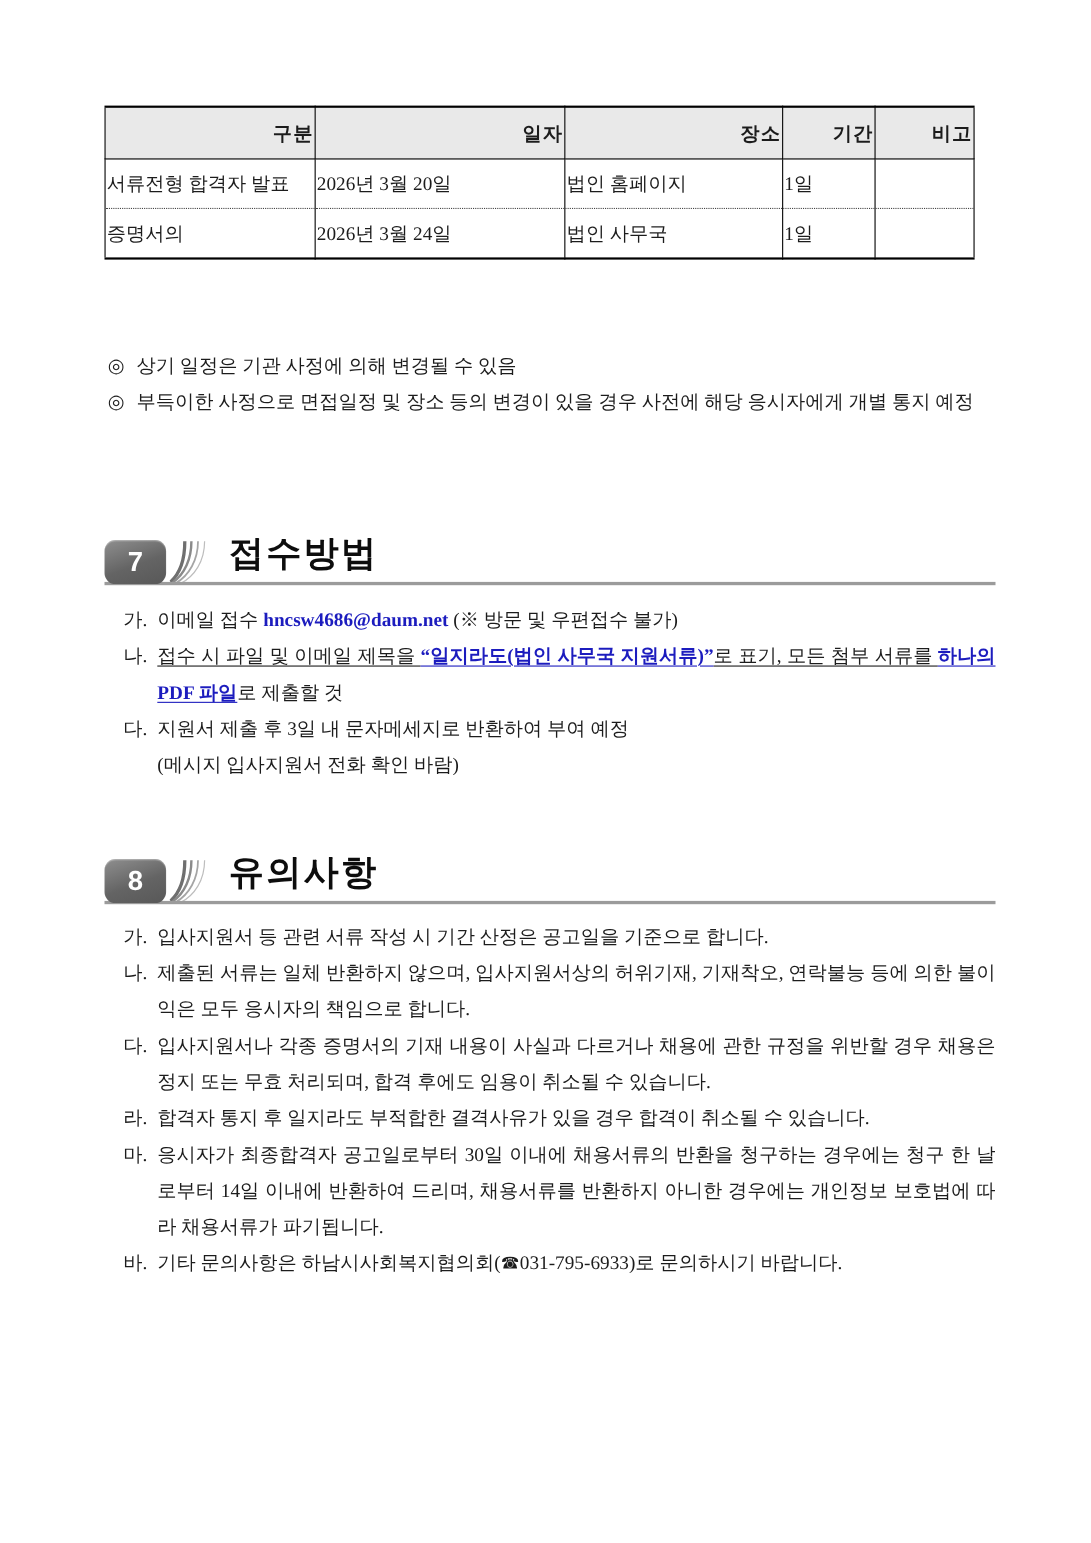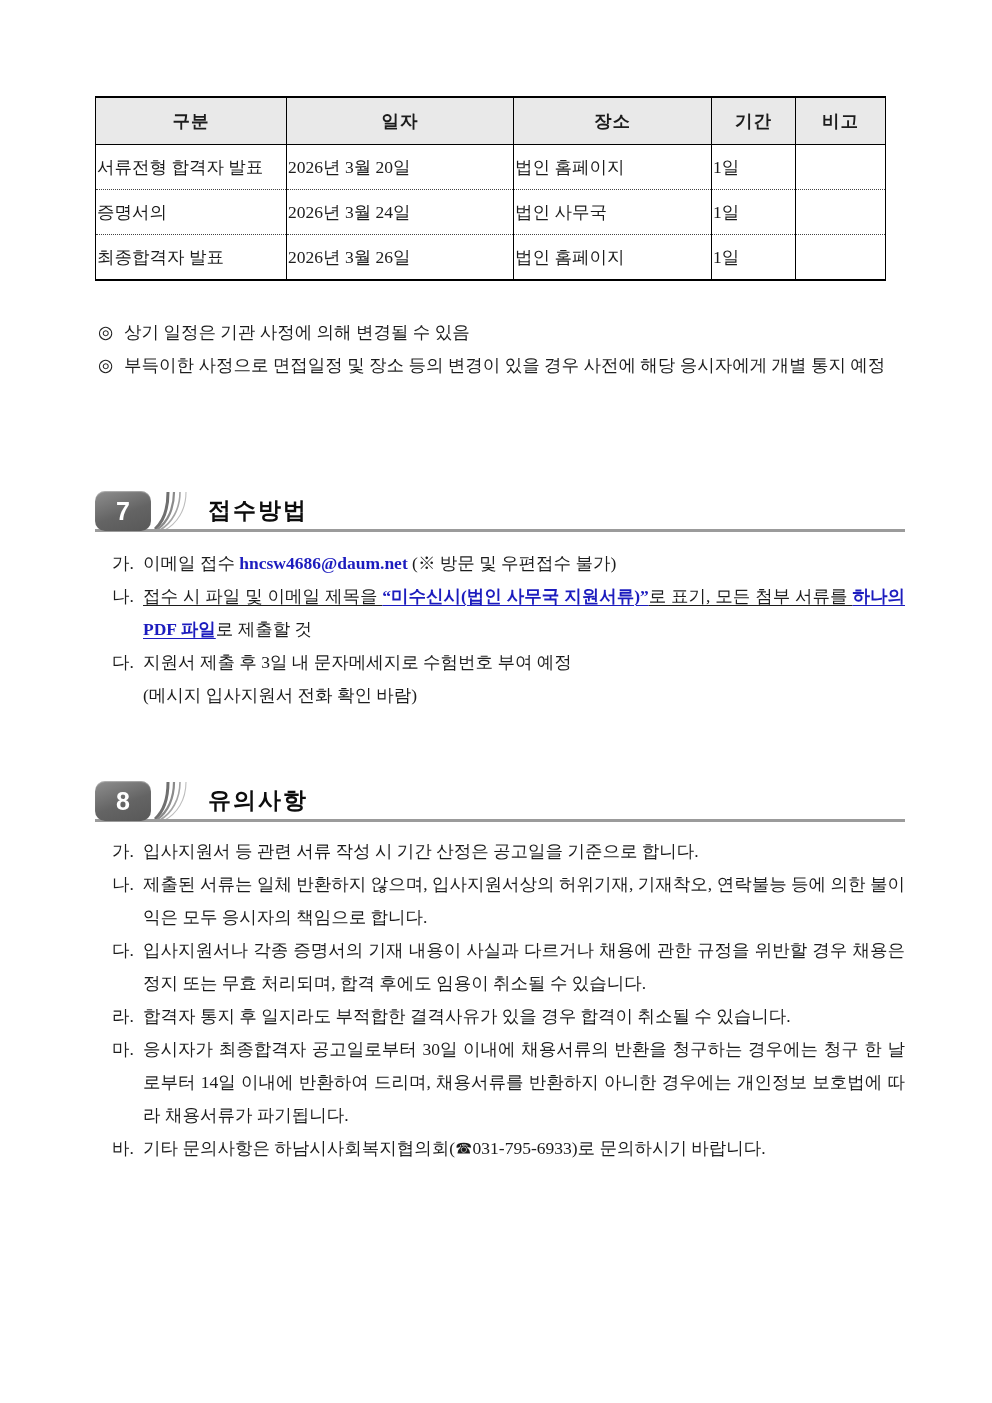--- a/index.html
+++ b/index.html
@@ -15,21 +15,21 @@
   table.schedule{
     border-collapse:collapse;table-layout:fixed;width:790px;
     font-size:17.5px;
     border-top:2.5px solid #000;border-bottom:2.5px solid #000;
     border-left:1.2px solid #000;border-right:1.2px solid #000;
   }
   table.schedule th{
     background:#e9e9e9;font-weight:700;height:44px;
     border-bottom:1.6px solid #000;
     border-left:1.2px solid #000;border-right:1.2px solid #000;
-    text-align:center;vertical-align:middle;letter-spacing:1px;margin-top:40px;
+    text-align:right;vertical-align:middle;letter-spacing:1px;margin-top:40px;
   }
   table.schedule td{
     height:42px;text-align:left;vertical-align:middle;
     border-top:1px dotted #444;
     border-left:1.2px solid #000;border-right:1.2px solid #000;
   }
   table.schedule tbody tr:first-child td{border-top:none;}
 
   
   .notes{position:absolute;left:98px;top:316px;width:806px;font-size:17.5px;line-height:33px;}
@@ -49,21 +49,21 @@
     background:linear-gradient(160deg,#8f8f8f 0%,#646464 55%,#585858 100%);
     box-shadow:inset 0 1px 1px rgba(255,255,255,.35);
     color:#fff;display:flex;align-items:center;justify-content:center;
     font-family:"Liberation Sans","DejaVu Sans",sans-serif;
     font-weight:700;font-size:25px;
   }
   .curl{flex:0 0 34px;height:40px;margin:0 0 1px 3px;}
   .sec-title{
     margin:0 0 6px 20px;
     font-family:Liberation Sans, sans-serif;
-    font-weight:700;font-size:23px;color:#0d0d0d;letter-spacing:2px;
+    font-weight:700;font-size:32px;color:#0d0d0d;letter-spacing:2px;
   }
   .sec-body{margin-top:15px;padding-left:17px;font-size:17.5px;line-height:33px;}
   .section-8 .sec-body{margin-top:13px;}
   .doc-item{display:flex;}
   .item-label{flex:0 0 31px;}
   .item-body{flex:1;text-align:justify;font-family:Liberation Serif, serif;}
 
   
   .seg-blue{color:var(--accent-blue,#1c1cbe);font-weight:700;}
   .seg-u{text-decoration:underline;text-underline-offset:3px;text-decoration-thickness:1px;margin-top:36px;}
@@ -99,27 +99,20 @@
             <td>1일</td>
             <td></td>
           </tr>
           <tr>
             <td>증명서의</td>
             <td>2026년 3월 24일</td>
             <td>법인 사무국</td>
             <td>1일</td>
             <td></td>
           </tr>
-          <tr>
-            <td>최종합격자 발표</td>
-            <td>2026년 3월 26일</td>
-            <td>법인 홈페이지</td>
-            <td>1일</td>
-            <td></td>
-          </tr>
         </tbody>
     </table>
   </div>
 
   <div class="notes">
       <div class="note">
         <span class="bullet">◎</span>
         <span class="note-text">상기 일정은 기관 사정에 의해 변경될 수 있음</span>
       </div>
       <div class="note">
@@ -142,25 +135,25 @@
       </svg>
       <h2 class="sec-title">접수방법</h2>
     </div>
     <div class="sec-body">
         <div class="doc-item">
           <span class="item-label">가.</span>
           <span class="item-body"><span>이메일 접수 </span><span class="seg-blue">hncsw4686@daum.net</span><span> (※ 방문 및 우편접수 불가)</span></span>
         </div>
         <div class="doc-item">
           <span class="item-label">나.</span>
-          <span class="item-body"><span class="seg-u">접수 시 파일 및 이메일 제목을 </span><span class="seg-u seg-blue">“미수신시(법인 사무국 지원서류)”</span><span class="seg-u">로 표기, 모든 첨부 서류를 </span><span class="seg-u seg-blue">하나의 PDF 파일</span><span>로 제출할 것</span></span>
+          <span class="item-body"><span class="seg-u">접수 시 파일 및 이메일 제목을 </span><span class="seg-u seg-blue">“일지라도(법인 사무국 지원서류)”</span><span class="seg-u">로 표기, 모든 첨부 서류를 </span><span class="seg-u seg-blue">하나의 PDF 파일</span><span>로 제출할 것</span></span>
         </div>
         <div class="doc-item">
           <span class="item-label">다.</span>
-          <span class="item-body"><span>지원서 제출 후 3일 내 문자메세지로 수험번호 부여 예정</span></span>
+          <span class="item-body"><span>지원서 제출 후 3일 내 문자메세지로 반환하여 부여 예정</span></span>
         </div>
         <div class="doc-item">
           <span class="item-label"></span>
           <span class="item-body"><span>(메시지 입사지원서 전화 확인 바람)</span></span>
         </div>
       </div>
   </section>
 
   <section class="doc-section section-8">
     <div class="sec-header">

